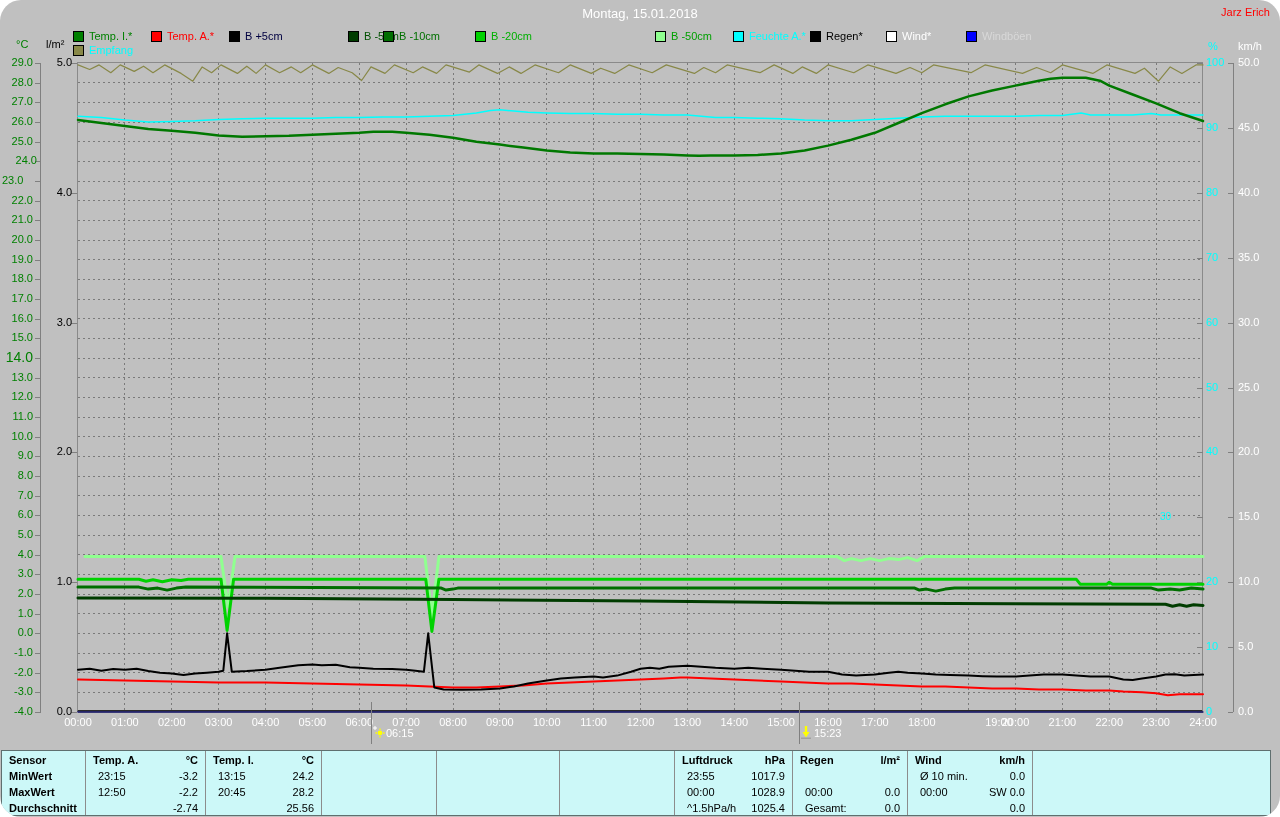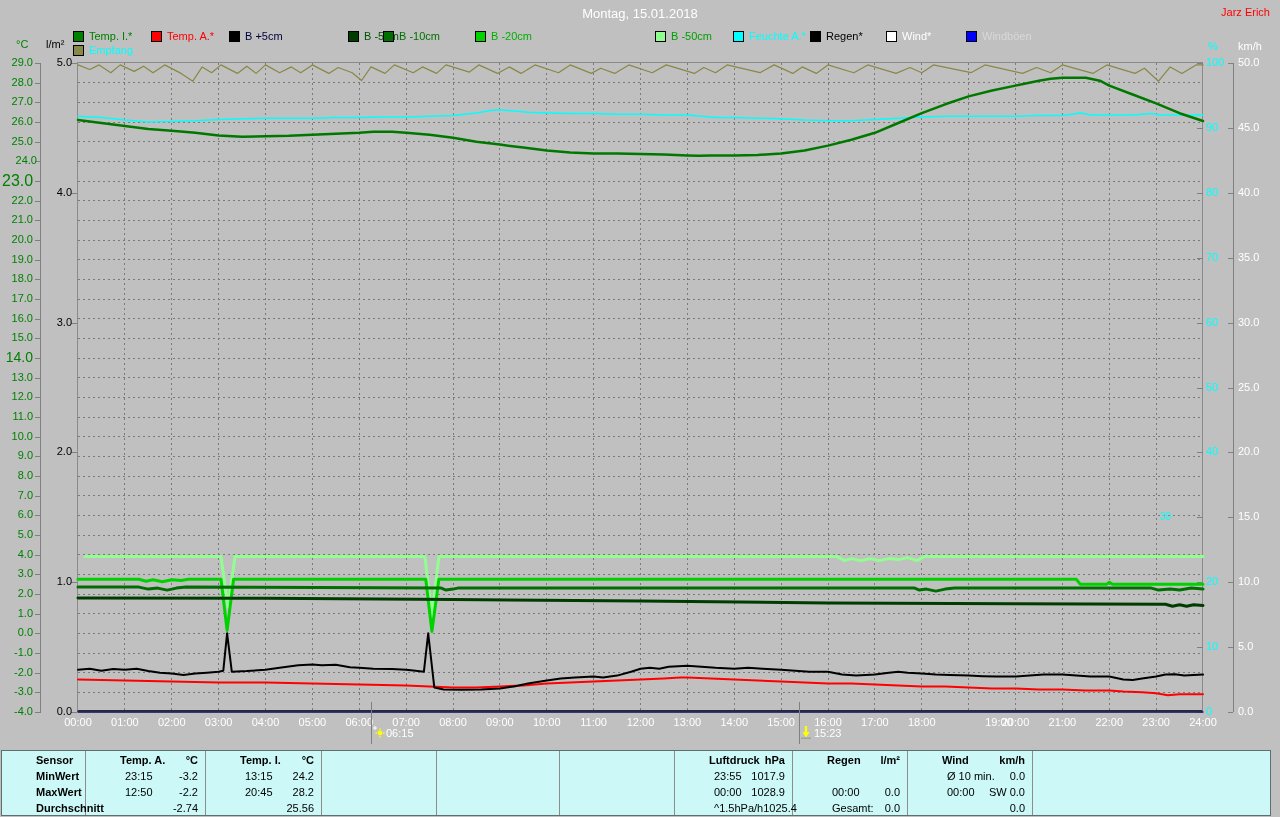--- a/index.html
+++ b/index.html
@@ -1,36 +1,36 @@
 <!DOCTYPE html>
 <html><head>
 <meta charset="utf-8">
 <style>
   html,body{margin:0;padding:0;}
   #app{position:relative;width:1280px;height:817px;background:#c0c0c0;
-       font-family:"Liberation Sans",sans-serif;font-size:11px;overflow:hidden;}
+       font-family:"Liberation Sans",sans-serif;font-size:11px;overflow:hidden;border-radius:21px;}
   .abs{position:absolute;}
   #title{left:0;right:0;top:6px;text-align:center;color:#ffffff;font-size:13px;}
   #author{right:10px;top:6px;color:#ff0000;font-size:11px;}
   .legend-item{position:absolute;height:12px;display:flex;align-items:center;}
   .swatch{width:9px;height:9px;border:1px solid #000;margin-right:5px;flex:0 0 auto;}
   .unit-label{position:absolute;font-size:11px;}
   .time-label{position:absolute;font-size:11px;color:#ffffff;width:44px;text-align:center;top:716px;}
   #plot-border{left:77px;top:62px;width:1126px;height:650px;border:1px solid #8a8a8a;
                border-bottom:2px solid #2a2a2a;box-sizing:border-box;}
   #plot-svg{position:absolute;left:78px;top:63px;overflow:visible;}
   #chrome-svg{position:absolute;left:0;top:0;pointer-events:none;}
   .marker-line{position:absolute;width:1px;background:#808080;top:702px;height:42px;}
   .marker-label{position:absolute;top:727px;color:#ffffff;font-size:11px;white-space:nowrap;}
   .marker-icon{position:absolute;top:725px;}
   #table{left:1px;top:750px;width:1270px;height:66px;background:#ccf8f8;
          border:1px solid #5f6f6f;box-sizing:border-box;display:flex;}
   .tcol{height:100%;border-right:1px solid #8c8c8c;box-sizing:border-box;padding-top:2px;}
   .tcol:last-child{border-right:none;}
-  .trow{height:16px;line-height:15px;display:flex;color:#000;margin-left:27px;}
+  .trow{height:16px;line-height:15px;display:flex;color:#000;}
   .trow .lft{padding-left:12px;white-space:nowrap;}
   .trow .rgt{margin-left:auto;padding-right:7px;white-space:nowrap;}
   .trow.hdr{font-weight:bold;}
   .trow.hdr .lft{padding-left:7px;}
   .rowlabels .trow{font-weight:bold;}
   .rowlabels .lft{padding-left:7px;}
 </style>
 </head>
 <body>
 
@@ -233,21 +233,21 @@
       <polyline points="0.0,534.9 187.5,535.3 375.0,536.5 562.5,537.9 750.0,539.9 937.5,540.8 1087.5,541.2 1094.5,543.2 1101.6,541.8 1108.6,543.2 1115.6,541.8 1125.0,542.4" fill="none" stroke="#003c00" stroke-width="3" stroke-linejoin="round" stroke-linecap="round"></polyline>
     </svg>
 
   <div id="axis-labels">
       <div style="position: absolute; left: 2px; top: 56px; width: 31px; text-align: right; color: rgb(0, 128, 0); font-size: 11px; line-height: 13px;">29.0</div>
       <div style="position: absolute; left: 2px; top: 75.6667px; width: 31px; text-align: right; color: rgb(0, 128, 0); font-size: 11px; line-height: 13px;">28.0</div>
       <div style="position: absolute; left: 2px; top: 95.3333px; width: 31px; text-align: right; color: rgb(0, 128, 0); font-size: 11px; line-height: 13px;">27.0</div>
       <div style="position: absolute; left: 2px; top: 115px; width: 31px; text-align: right; color: rgb(0, 128, 0); font-size: 11px; line-height: 13px;">26.0</div>
       <div style="position: absolute; left: 2px; top: 134.667px; width: 31px; text-align: right; color: rgb(0, 128, 0); font-size: 11px; line-height: 13px;">25.0</div>
       <div style="position: absolute; left: 6px; top: 154.333px; width: 31px; text-align: right; color: rgb(0, 128, 0); font-size: 11px; line-height: 13px;">24.0</div>
-      <div style="position: absolute; left: 2px; top: 174px; width: 31px; color: rgb(0, 128, 0); font-size: 16px; line-height: 13px;">23.0</div>
+      <div style="position: absolute; left: 2px; top: 174px; width: 31px; color: rgb(0, 128, 0); font-size: 11px; line-height: 13px;">23.0</div>
       <div style="position: absolute; left: 2px; top: 193.667px; width: 31px; text-align: right; color: rgb(0, 128, 0); font-size: 11px; line-height: 13px;">22.0</div>
       <div style="position: absolute; left: 2px; top: 213.333px; width: 31px; text-align: right; color: rgb(0, 128, 0); font-size: 11px; line-height: 13px;">21.0</div>
       <div style="position: absolute; left: 2px; top: 233px; width: 31px; text-align: right; color: rgb(0, 128, 0); font-size: 11px; line-height: 13px;">20.0</div>
       <div style="position: absolute; left: 2px; top: 252.667px; width: 31px; text-align: right; color: rgb(0, 128, 0); font-size: 11px; line-height: 13px;">19.0</div>
       <div style="position: absolute; left: 2px; top: 272.333px; width: 31px; text-align: right; color: rgb(0, 128, 0); font-size: 11px; line-height: 13px;">18.0</div>
       <div style="position: absolute; left: 2px; top: 292px; width: 31px; text-align: right; color: rgb(0, 128, 0); font-size: 11px; line-height: 13px;">17.0</div>
       <div style="position: absolute; left: 2px; top: 311.667px; width: 31px; text-align: right; color: rgb(0, 128, 0); font-size: 11px; line-height: 13px;">16.0</div>
       <div style="position: absolute; left: 2px; top: 331.333px; width: 31px; text-align: right; color: rgb(0, 128, 0); font-size: 11px; line-height: 13px;">15.0</div>
       <div style="position: absolute; left: 2px; top: 351px; width: 31px; text-align: right; color: rgb(0, 128, 0); font-size: 14px; line-height: 13px;">14.0</div>
       <div style="position: absolute; left: 2px; top: 370.667px; width: 31px; text-align: right; color: rgb(0, 128, 0); font-size: 11px; line-height: 13px;">13.0</div>

